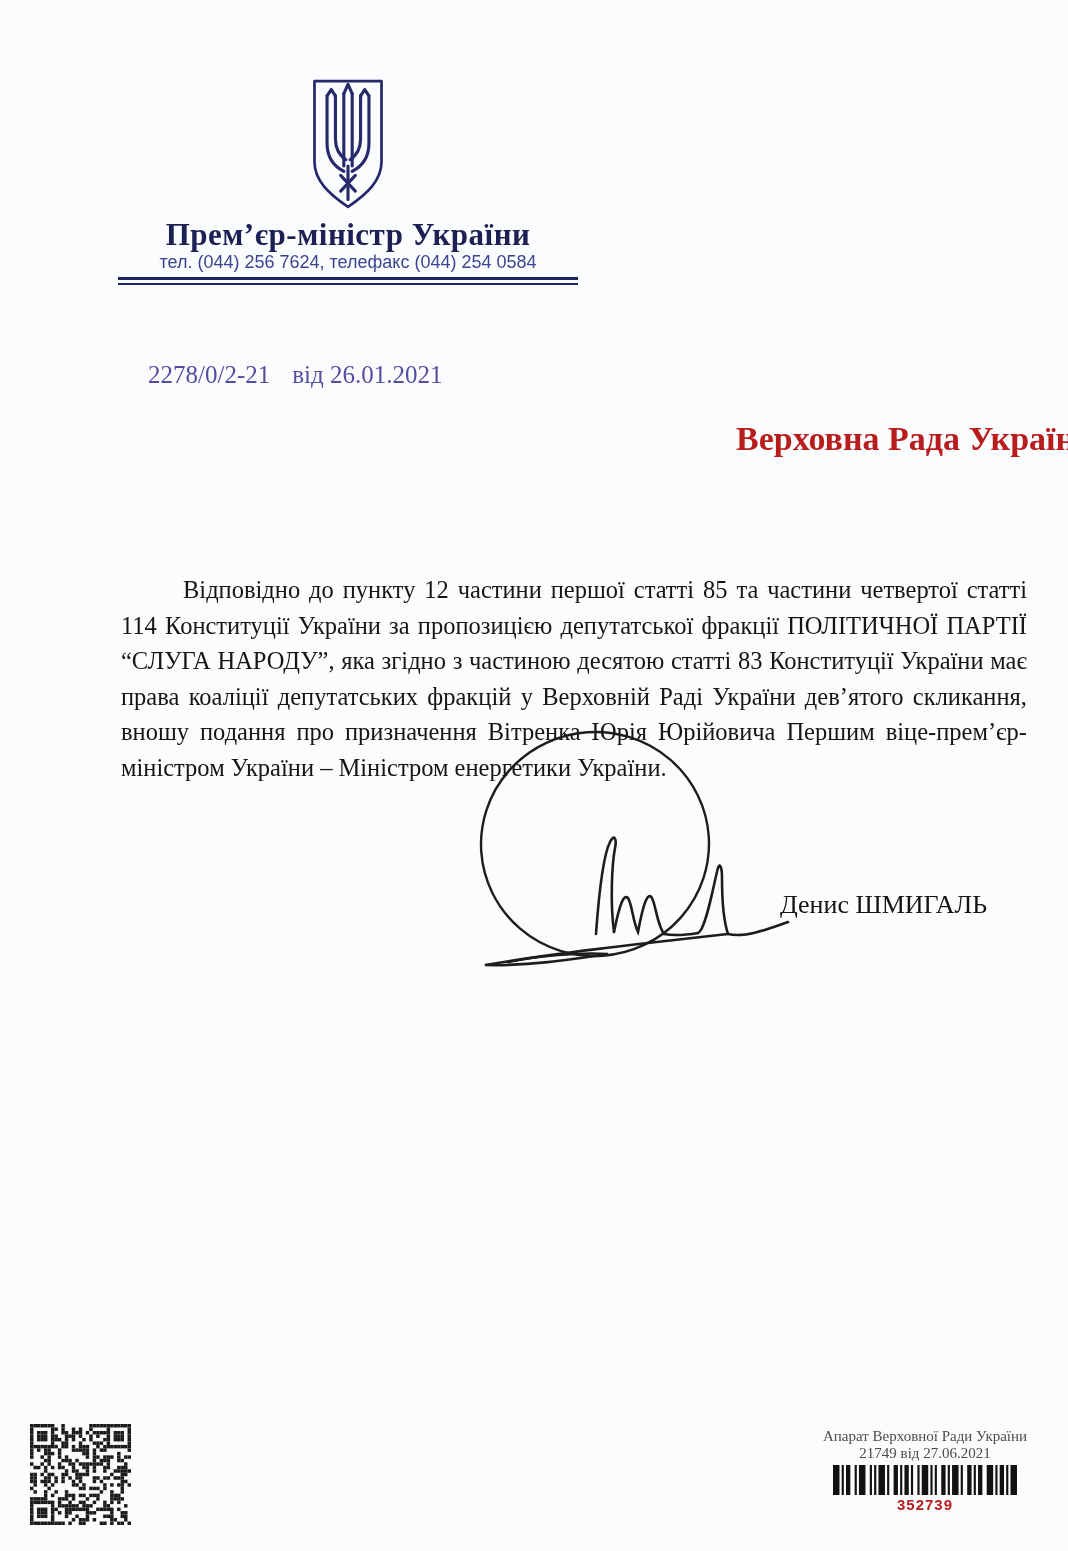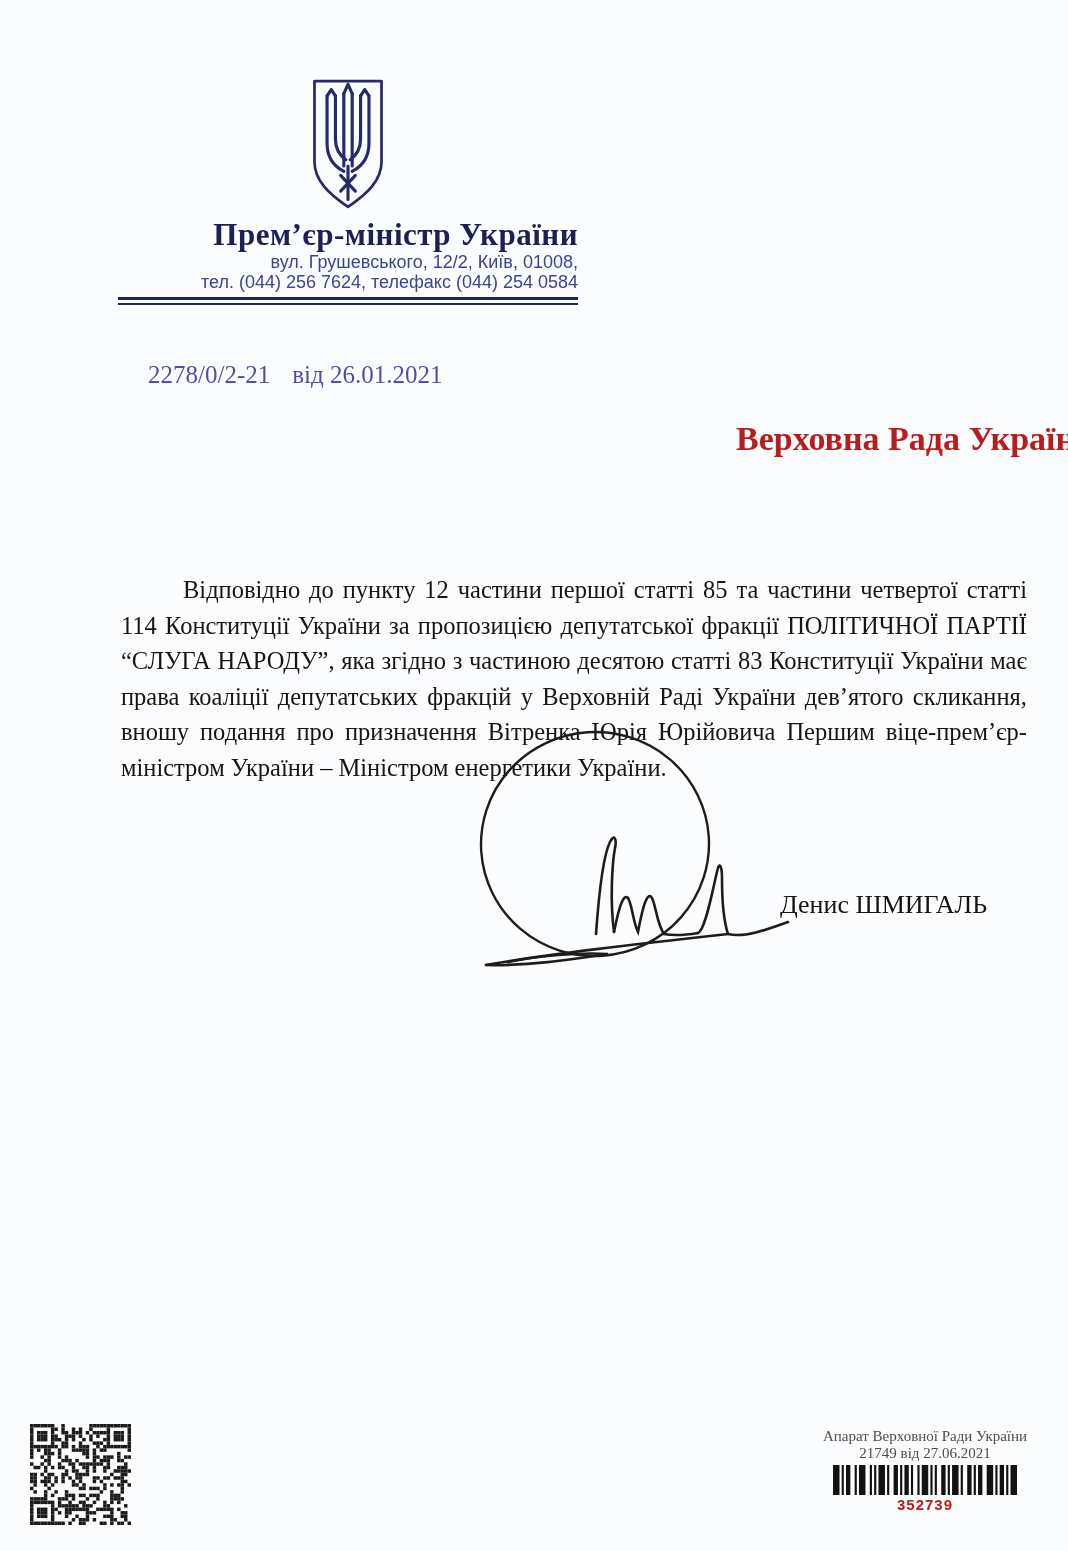--- a/index.html
+++ b/index.html
@@ -8,21 +8,21 @@
     width:1068px;height:1551px;
     margin:0 auto;
     background:#fbfcfe;
     font-family:"Liberation Serif", serif;
     color:#141414;
     overflow:hidden;
   }
   
   .letterhead{
     position:absolute;left:118px;top:78px;width:460px;
-    text-align:right;
+    text-align:center;
   }
   .emblem{display:block;margin:0 auto 8px auto;}
   .lh-title{
     font-family:"Liberation Serif", serif;
     font-weight:bold;font-size:31px;line-height:34px;
     color:#1c2054;letter-spacing:.5px;
     white-space:nowrap;
   }
   .lh-addr{
     font-family:"Liberation Sans", sans-serif;
@@ -97,21 +97,20 @@
 
       <path d="M60,17 V62 C60,76 54,84 44,89"></path>
       <path d="M52,17 V58 C52,68 48,74 42,78"></path>
       <path d="M60,17 L56,11 L52,17"></path>
 
       <path d="M40,84 V116"></path>
       <path d="M33,93 L47,108"></path>
         <path d="M47,93 L33,108"></path>
     </svg>
     <div class="lh-title">Прем’єр-міністр України</div>
-    <div class="lh-addr">вул. Грушевського, 12/2, Київ, 01008,</div>
     <div class="lh-addr">тел. (044) 256 7624, телефакс (044) 254 0584</div>
     <div class="double-rule"></div>
   </header>
 
   <div class="ref">
     <span>2278/0/2-21</span><span class="ref-date">від 26.01.2021</span>
   </div>
 
   <div class="addressee">Верховна Рада України</div>
 

